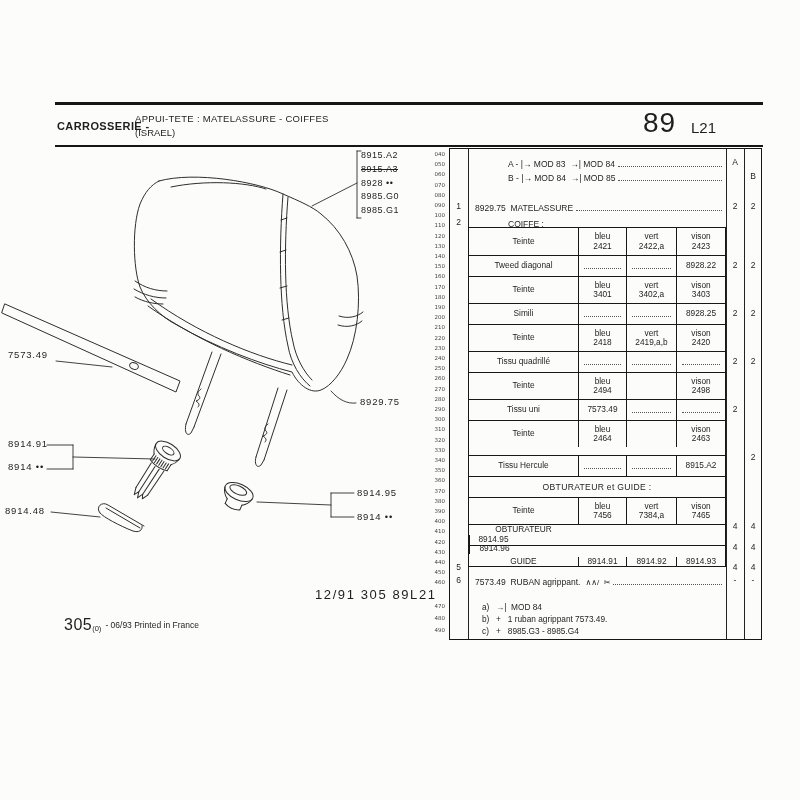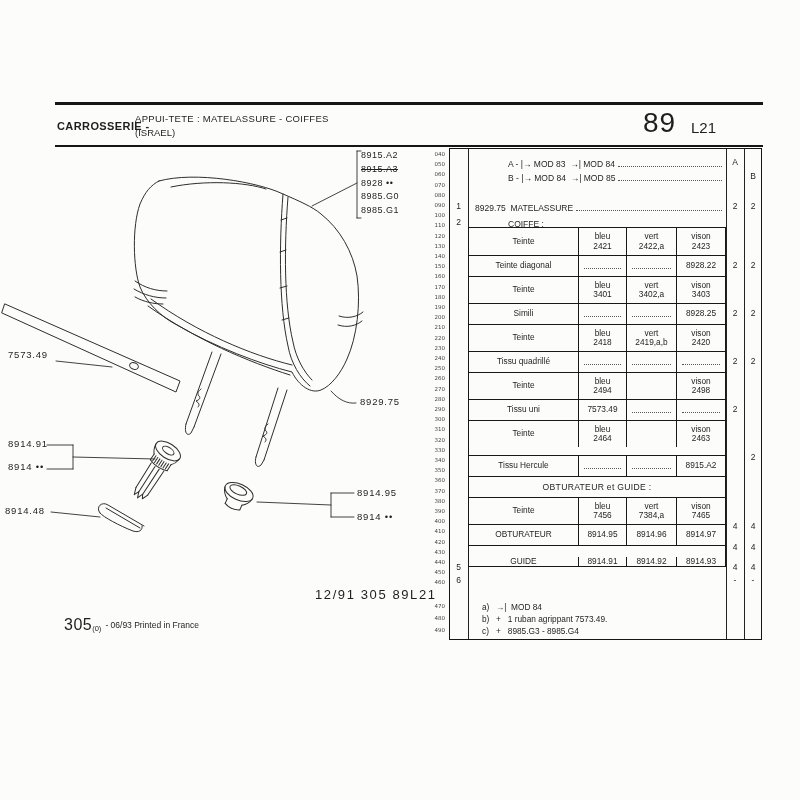--- a/index.html
+++ b/index.html
@@ -225,21 +225,21 @@
             <div class="ccell" style="width: 50px;">
               <div class="cline">vert</div>
               <div class="cline">2422,a</div>
             </div>
             <div class="ccell" style="flex: 1 1 auto;">
               <div class="cline">vison</div>
               <div class="cline">2423</div>
             </div>
           </div>
           <div class="crow" style="height: 21px;">
-            <div class="ccell" style="width: 109px;">Teinte diagonal</div>
+            <div class="ccell" style="width: 109px;">Tweed diagonal</div>
             <div class="ccell" style="width: 48px;">
               <div class="dotline"></div>
             </div>
             <div class="ccell" style="width: 50px;">
               <div class="dotline"></div>
             </div>
             <div class="ccell" style="flex: 1 1 auto;">8928.22</div>
           </div>
           <div class="crow" style="height: 27px;">
             <div class="ccell" style="width: 109px;">Teinte</div>
@@ -348,21 +348,21 @@
             </div>
             <div class="ccell" style="width: 50px;">
               <div class="cline">vert</div>
               <div class="cline">7384,a</div>
             </div>
             <div class="ccell" style="flex: 1 1 auto;">
               <div class="cline">vison</div>
               <div class="cline">7465</div>
             </div>
           </div>
-          <div class="crow" style="height: 21px;">
+          <div class="crow" style="height: 21px; flex-direction: column;">
             <div class="ccell" style="width: 109px;">OBTURATEUR</div>
             <div class="ccell" style="width: 48px;">8914.95</div>
             <div class="ccell" style="width: 50px;">8914.96</div>
             <div class="ccell" style="flex: 1 1 auto;">8914.97</div>
           </div>
           <div class="crow" style="height: 21px; align-items: flex-end;">
             <div class="ccell" style="width: 109px;">GUIDE</div>
             <div class="ccell" style="width: 48px;">8914.91</div>
             <div class="ccell" style="width: 50px;">8914.92</div>
             <div class="ccell" style="flex: 1 1 auto;">8914.93</div>
@@ -389,20 +389,25 @@
         <div class="trow" style="top: 22px; left: 40px;">
           <div class="ttext">B - |→ MOD 84  →| MOD 85</div>
           <div class="leader"></div>
         </div>
         <div class="trow" style="top: 52px; left: 7px;">
           <div class="ttext">8929.75  MATELASSURE</div>
           <div class="leader"></div>
         </div>
         <div class="trow" style="top: 68px; left: 40px;">
           <div class="ttext">COIFFE :</div>
+        </div>
+        <div class="trow" style="top: 426px; left: 7px;">
+          <div class="ttext">7573.49  RUBAN agrippant.</div>
+          <div class="ticons">∧∧/  ✂</div>
+          <div class="leader"></div>
         </div>
       </div>
     <div class="qcol" style="left:276px;width:18px;">
         <div class="qty" style="top: 8px;">A</div>
         <div class="qty" style="top: 52px;">2</div>
         <div class="qty" style="top: 110.5px;">2</div>
         <div class="qty" style="top: 158.5px;">2</div>
         <div class="qty" style="top: 206.5px;">2</div>
         <div class="qty" style="top: 254.5px;">2</div>
         <div class="qty" style="top: 371.5px;">4</div>

